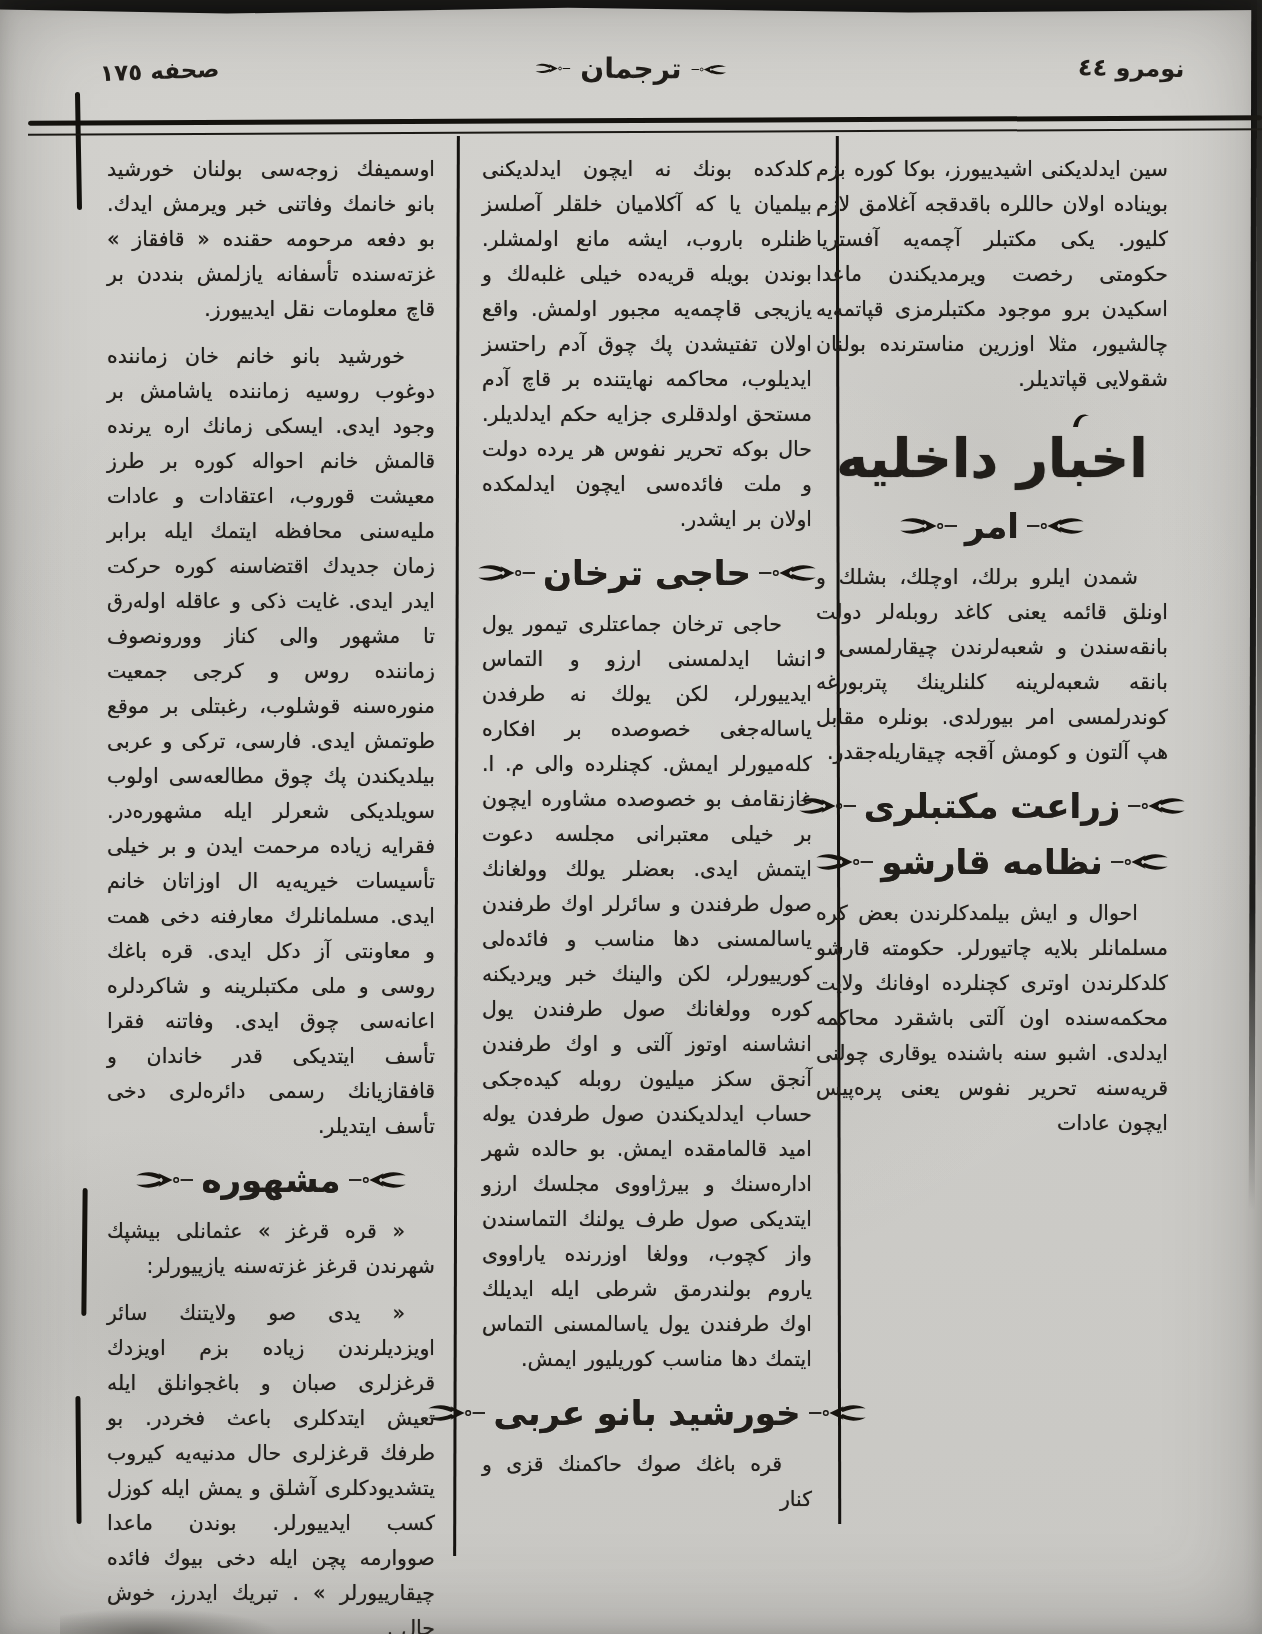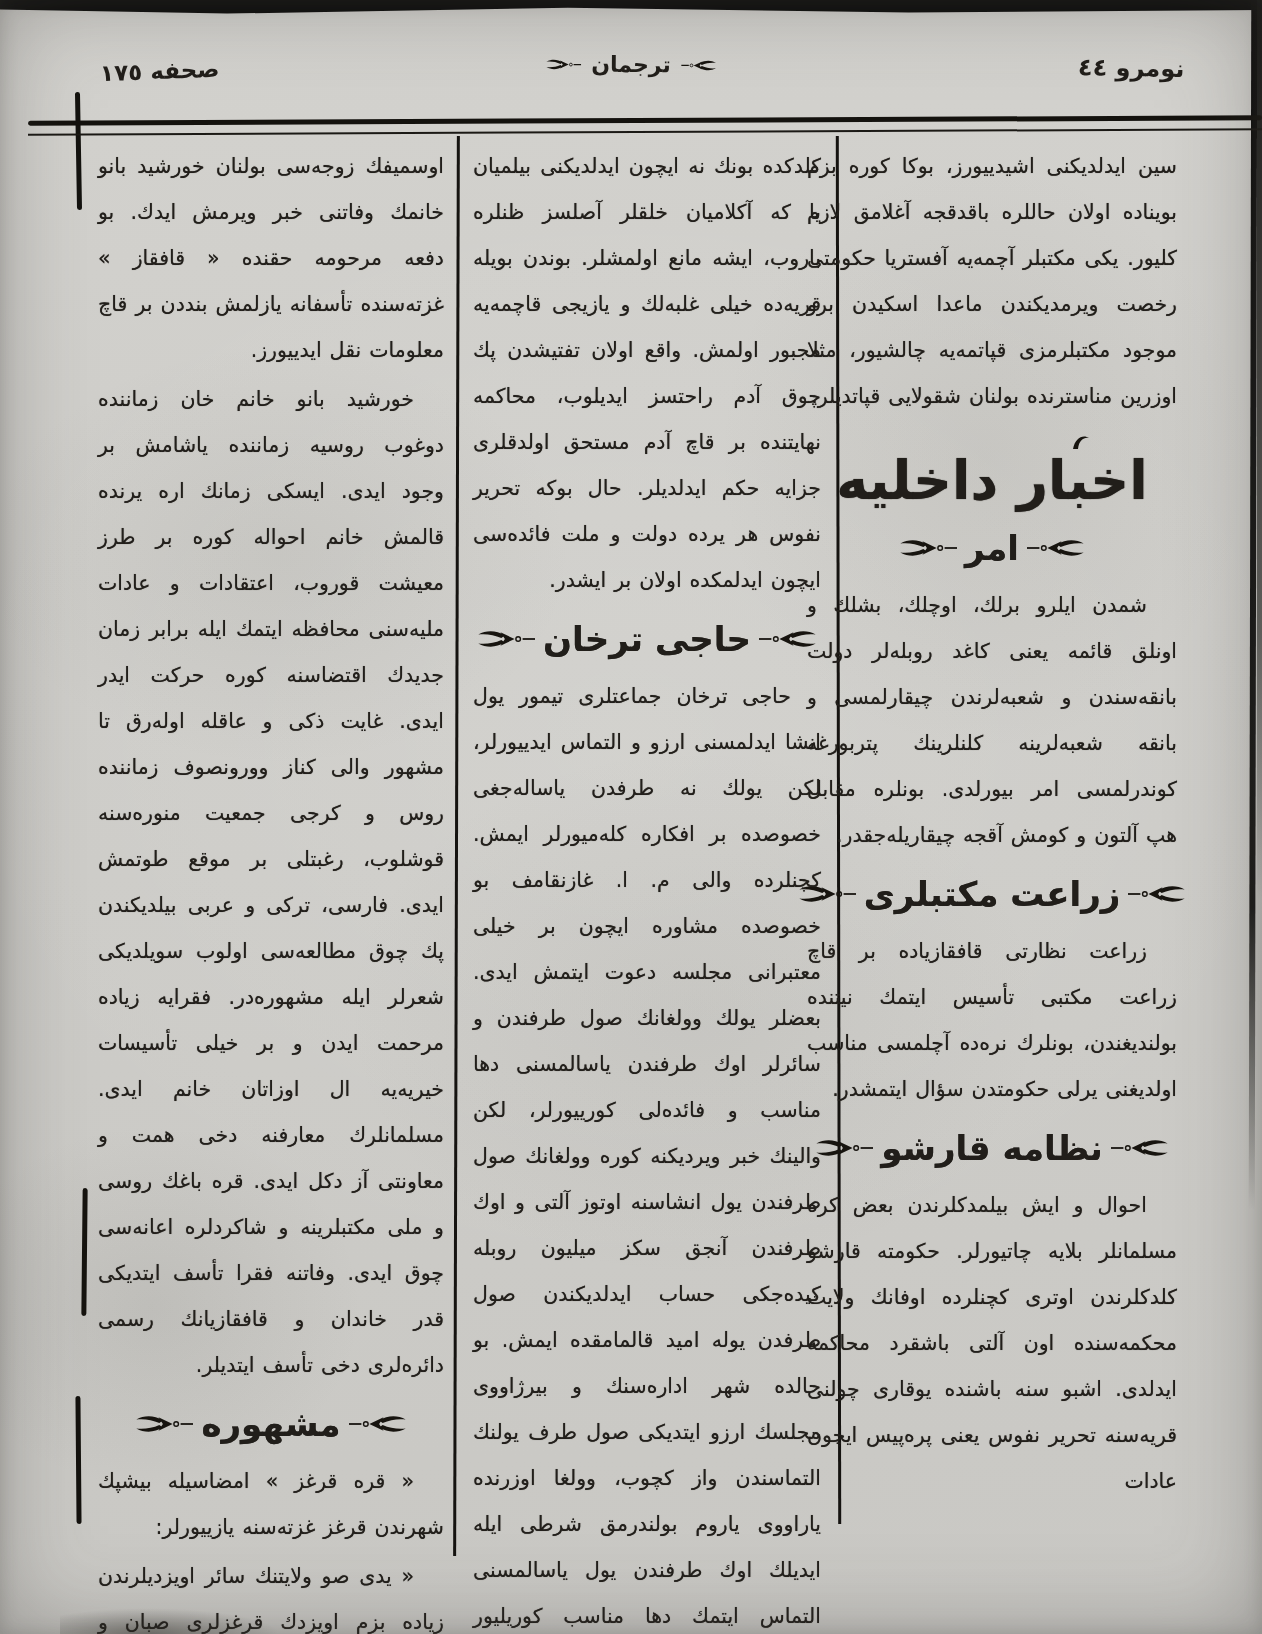--- a/index.html
+++ b/index.html
@@ -33,34 +33,34 @@
   .edge-left-b{position:absolute;top:1188px;left:82px;width:5px;height:128px;background:#16140f;transform:rotate(.6deg);border-radius:3px;}
   .edge-left-c{position:absolute;top:1396px;left:76px;width:5px;height:128px;background:#14120e;transform:rotate(-.5deg);border-radius:3px;}
   .smudge-bl{position:absolute;left:60px;bottom:0;width:220px;height:26px;
     background:radial-gradient(ellipse at 40% 100%, rgba(35,33,28,.45), transparent 70%);}
   
   .header{position:absolute;top:44px;left:0;width:100%;height:60px;}
   .page-label{position:absolute;left:100px;top:14px;font-size:23px;font-weight:bold;transform:rotate(-2.2deg);}
   .issue{position:absolute;right:78px;top:10px;font-size:24px;font-weight:bold;transform:rotate(1.2deg);}
   .title-wrap{position:absolute;left:50%;top:8px;transform:translateX(-50%) rotate(.4deg);
     display:flex;align-items:center;gap:10px;direction:rtl;}
-  .title-text{font-size:22px;font-weight:bold;letter-spacing:0;}
+  .title-text{font-size:28px;font-weight:bold;letter-spacing:0;}
   
   .rule-thick{position:absolute;top:118px;left:28px;width:1234px;height:5px;background:#14120e;transform:rotate(-.25deg);border-radius:3px;}
   .rule-thin{position:absolute;top:131px;left:28px;width:1234px;height:2px;background:#1b1915;transform:rotate(-.25deg);}
   .vrule{position:absolute;width:3px;background:#151310;}
   .v1{left:455px;top:136px;height:1420px;transform:rotate(.15deg);}
   .v2{left:837px;top:136px;height:1388px;transform:rotate(-.1deg);}
   
   .col{position:absolute;top:140px;}
   .col-left  {left:95px; width:352px;}
   .col-mid   {left:470px;width:354px;}
   .col-right {left:804px;width:376px;}
   p.body{
-    margin:3px;font-size:20.5px;line-height:46px;text-align:justify;
+    margin:12px;font-size:20.5px;line-height:35px;text-align:justify;
     color:#221f1b;text-shadow:0 0 .7px rgba(35,32,27,.75);
     word-spacing:1.5px;
   }
   p.indent{text-indent:30px;}
   
   .sec-h{display:flex;align-items:center;justify-content:center;gap:8px;margin:16px 0 14px;direction:rtl;}
   .sec-text{font-size:34px;font-weight:bold;white-space:nowrap;text-shadow:0 0 .6px rgba(30,27,22,.8);}
   .big-h{position:relative;margin:30px 0 10px;text-align:center;font-size:54px;font-weight:bold;
     font-family:"DejaVu Sans",sans-serif;text-shadow:0 0 1px rgba(25,22,18,.9);}
   .big-h .curl{position:absolute;top:-16px;right:84px;}
@@ -161,21 +161,20 @@
       <svg class="orn orn-m flip" viewBox="0 0 70 22" aria-hidden="true">
         <g fill="#17140f" stroke="#17140f">
           <rect x="0" y="10" width="14" height="2" stroke="none"></rect>
           <circle cx="19" cy="11" r="2.6" fill="none" stroke-width="1.6"></circle>
           <path d="M23 11 L39 3.5 L34 11 L39 18.5 Z" stroke="none"></path>
           <path d="M34 7 C44 1 55 1 64 6 C55 5 46 6.5 38 10 Z" stroke="none"></path>
           <path d="M34 15 C44 21 55 21 64 16 C55 17 46 15.5 38 12 Z" stroke="none"></path>
         </g>
       </svg>
     </div>
-    <p class="body indent">زراعت نظارتى قافقازياده بر قاچ زراعت مكتبى تأسيس ايتمك نيتنده بولنديغندن، بونلرك نره‌ده آچلمسى مناسب اولديغنى يرلى حكومتدن سؤال ايتمشدر.</p>
 
     <div class="sec-h">
       <svg class="orn orn-m" viewBox="0 0 70 22" aria-hidden="true">
         <g fill="#17140f" stroke="#17140f">
           <rect x="0" y="10" width="14" height="2" stroke="none"></rect>
           <circle cx="19" cy="11" r="2.6" fill="none" stroke-width="1.6"></circle>
           <path d="M23 11 L39 3.5 L34 11 L39 18.5 Z" stroke="none"></path>
           <path d="M34 7 C44 1 55 1 64 6 C55 5 46 6.5 38 10 Z" stroke="none"></path>
           <path d="M34 15 C44 21 55 21 64 16 C55 17 46 15.5 38 12 Z" stroke="none"></path>
         </g>
@@ -262,17 +261,17 @@
       <svg class="orn orn-m flip" viewBox="0 0 70 22" aria-hidden="true">
         <g fill="#17140f" stroke="#17140f">
           <rect x="0" y="10" width="14" height="2" stroke="none"></rect>
           <circle cx="19" cy="11" r="2.6" fill="none" stroke-width="1.6"></circle>
           <path d="M23 11 L39 3.5 L34 11 L39 18.5 Z" stroke="none"></path>
           <path d="M34 7 C44 1 55 1 64 6 C55 5 46 6.5 38 10 Z" stroke="none"></path>
           <path d="M34 15 C44 21 55 21 64 16 C55 17 46 15.5 38 12 Z" stroke="none"></path>
         </g>
       </svg>
     </div>
-    <p class="body indent">« قره قرغز » امضاسيله بيشپك شهرندن قرغز غزته‌سنه يازييورلر:</p>
+    <p class="body indent">« قره قرغز » عثمانلى بيشپك شهرندن قرغز غزته‌سنه يازييورلر:</p>
     <p class="body indent">« يدى صو ولايتنك سائر اويزديلرندن زياده بزم اويزدك قرغزلرى صبان و باغجوانلق ايله تعيش ايتدكلرى باعث فخردر. بو طرفك قرغزلرى حال مدنيه‌يه كيروب يتشديودكلرى آشلق و يمش ايله كوزل كسب ايدييورلر. بوندن ماعدا صووارمه پچن ايله دخى بيوك فائده چيقارييورلر » . تبريك ايدرز، خوش حال .</p>
   </div>
 
 </div>
 
 </body></html>

